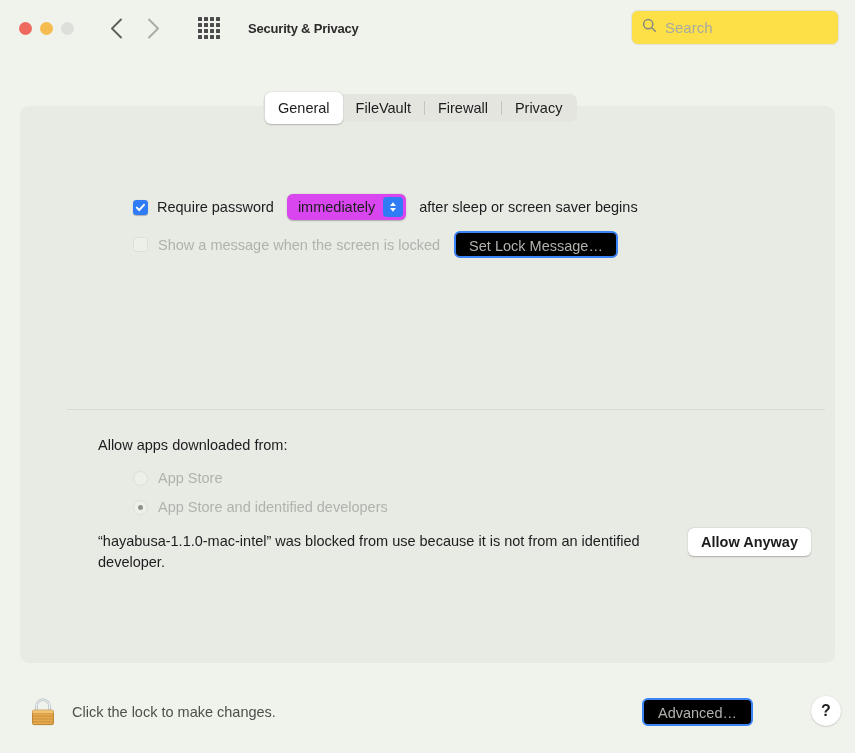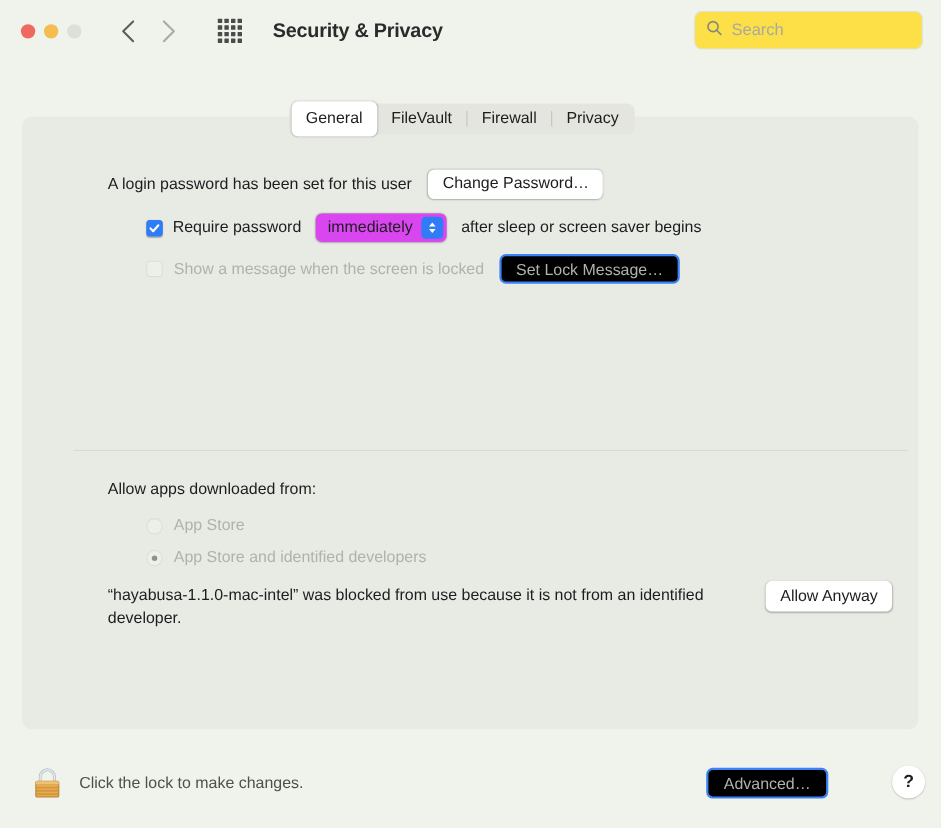--- a/index.html
+++ b/index.html
@@ -75,21 +75,21 @@
   .grid-icon i {
     display: block;
     width: 4px;
     height: 4px;
     background: #4b4b4b;
     border-radius: 0.5px;
   }
 
   .win-title {
     margin-left: 28px;
-    font-size: 18px;
+    font-size: 13px;
     font-weight: 700;
     letter-spacing: -0.2px;
     color: #2b2b2b;
   }
 
   .searchbox {
     position: absolute;
     right: 16px;
     top: 10px;
     width: 208px;
@@ -393,24 +393,20 @@
       <span class="tab-sep"></span>
       <div class="tab">
         <span>Firewall</span>
       </div>
       <span class="tab-sep"></span>
       <div class="tab">
         <span>Privacy</span>
       </div>
     </div>
 
-    <div class="row" style="left:78px; top:48px; gap:15px;">
-      <span class="label">A login password has been set for this user</span>
-      <button class="btn">Change Password…</button>
-    </div>
 
     <div class="row" style="left:113px; top:88px; gap:9px;">
       <span class="checkbox on">
         <svg width="11" height="11" viewBox="0 0 11 11">
             <path d="M1.8 5.6l2.4 2.6 4.8-5.4" fill="none" stroke="#ffffff" stroke-width="1.9" stroke-linecap="round" stroke-linejoin="round"></path>
           </svg>
       </span>
       <span class="label">Require password</span>
       <span class="popup" style="margin-left:4px;">
         <span class="popup-value">immediately</span>
@@ -443,21 +439,21 @@
 
     <div class="row" style="left:113px; top:393px; gap:10px;">
       <span class="radio">
         <span class="dot"></span>
       </span>
       <span class="label dim">App Store and identified developers</span>
     </div>
 
     <div class="blocked-text">“hayabusa-1.1.0-mac-intel” was blocked from use because it is not from an identified developer.</div>
 
-    <button class="btn" style="position:absolute; right:24px; top:422px; height:28px; line-height:28px;">Allow Anyway</button>
+    <button class="btn" style="position:absolute; right:24px; top:422px; height:28px; line-height:28px;font-weight:bold;">Allow Anyway</button>
   </div>
 
   <div class="bottombar">
 
     <span class="lock-wrap">
       <svg width="34" height="34" viewBox="0 0 34 34">
         <path d="M10.5 16.5v-4.2a6.5 6.5 0 0 1 13 0v4.2" fill="none" stroke="#b9c2c6" stroke-width="2.6"></path>
         <path d="M10.5 16.5v-4.2a6.5 6.5 0 0 1 13 0v4.2" fill="none" stroke="#e9edef" stroke-width="1.1"></path>
         <rect x="6.6" y="16.2" width="20.8" height="14.4" rx="1.2" fill="#e8a84e" stroke="#b9822f" stroke-width="1"></rect>
         <g stroke="#c89139" stroke-width="1">

